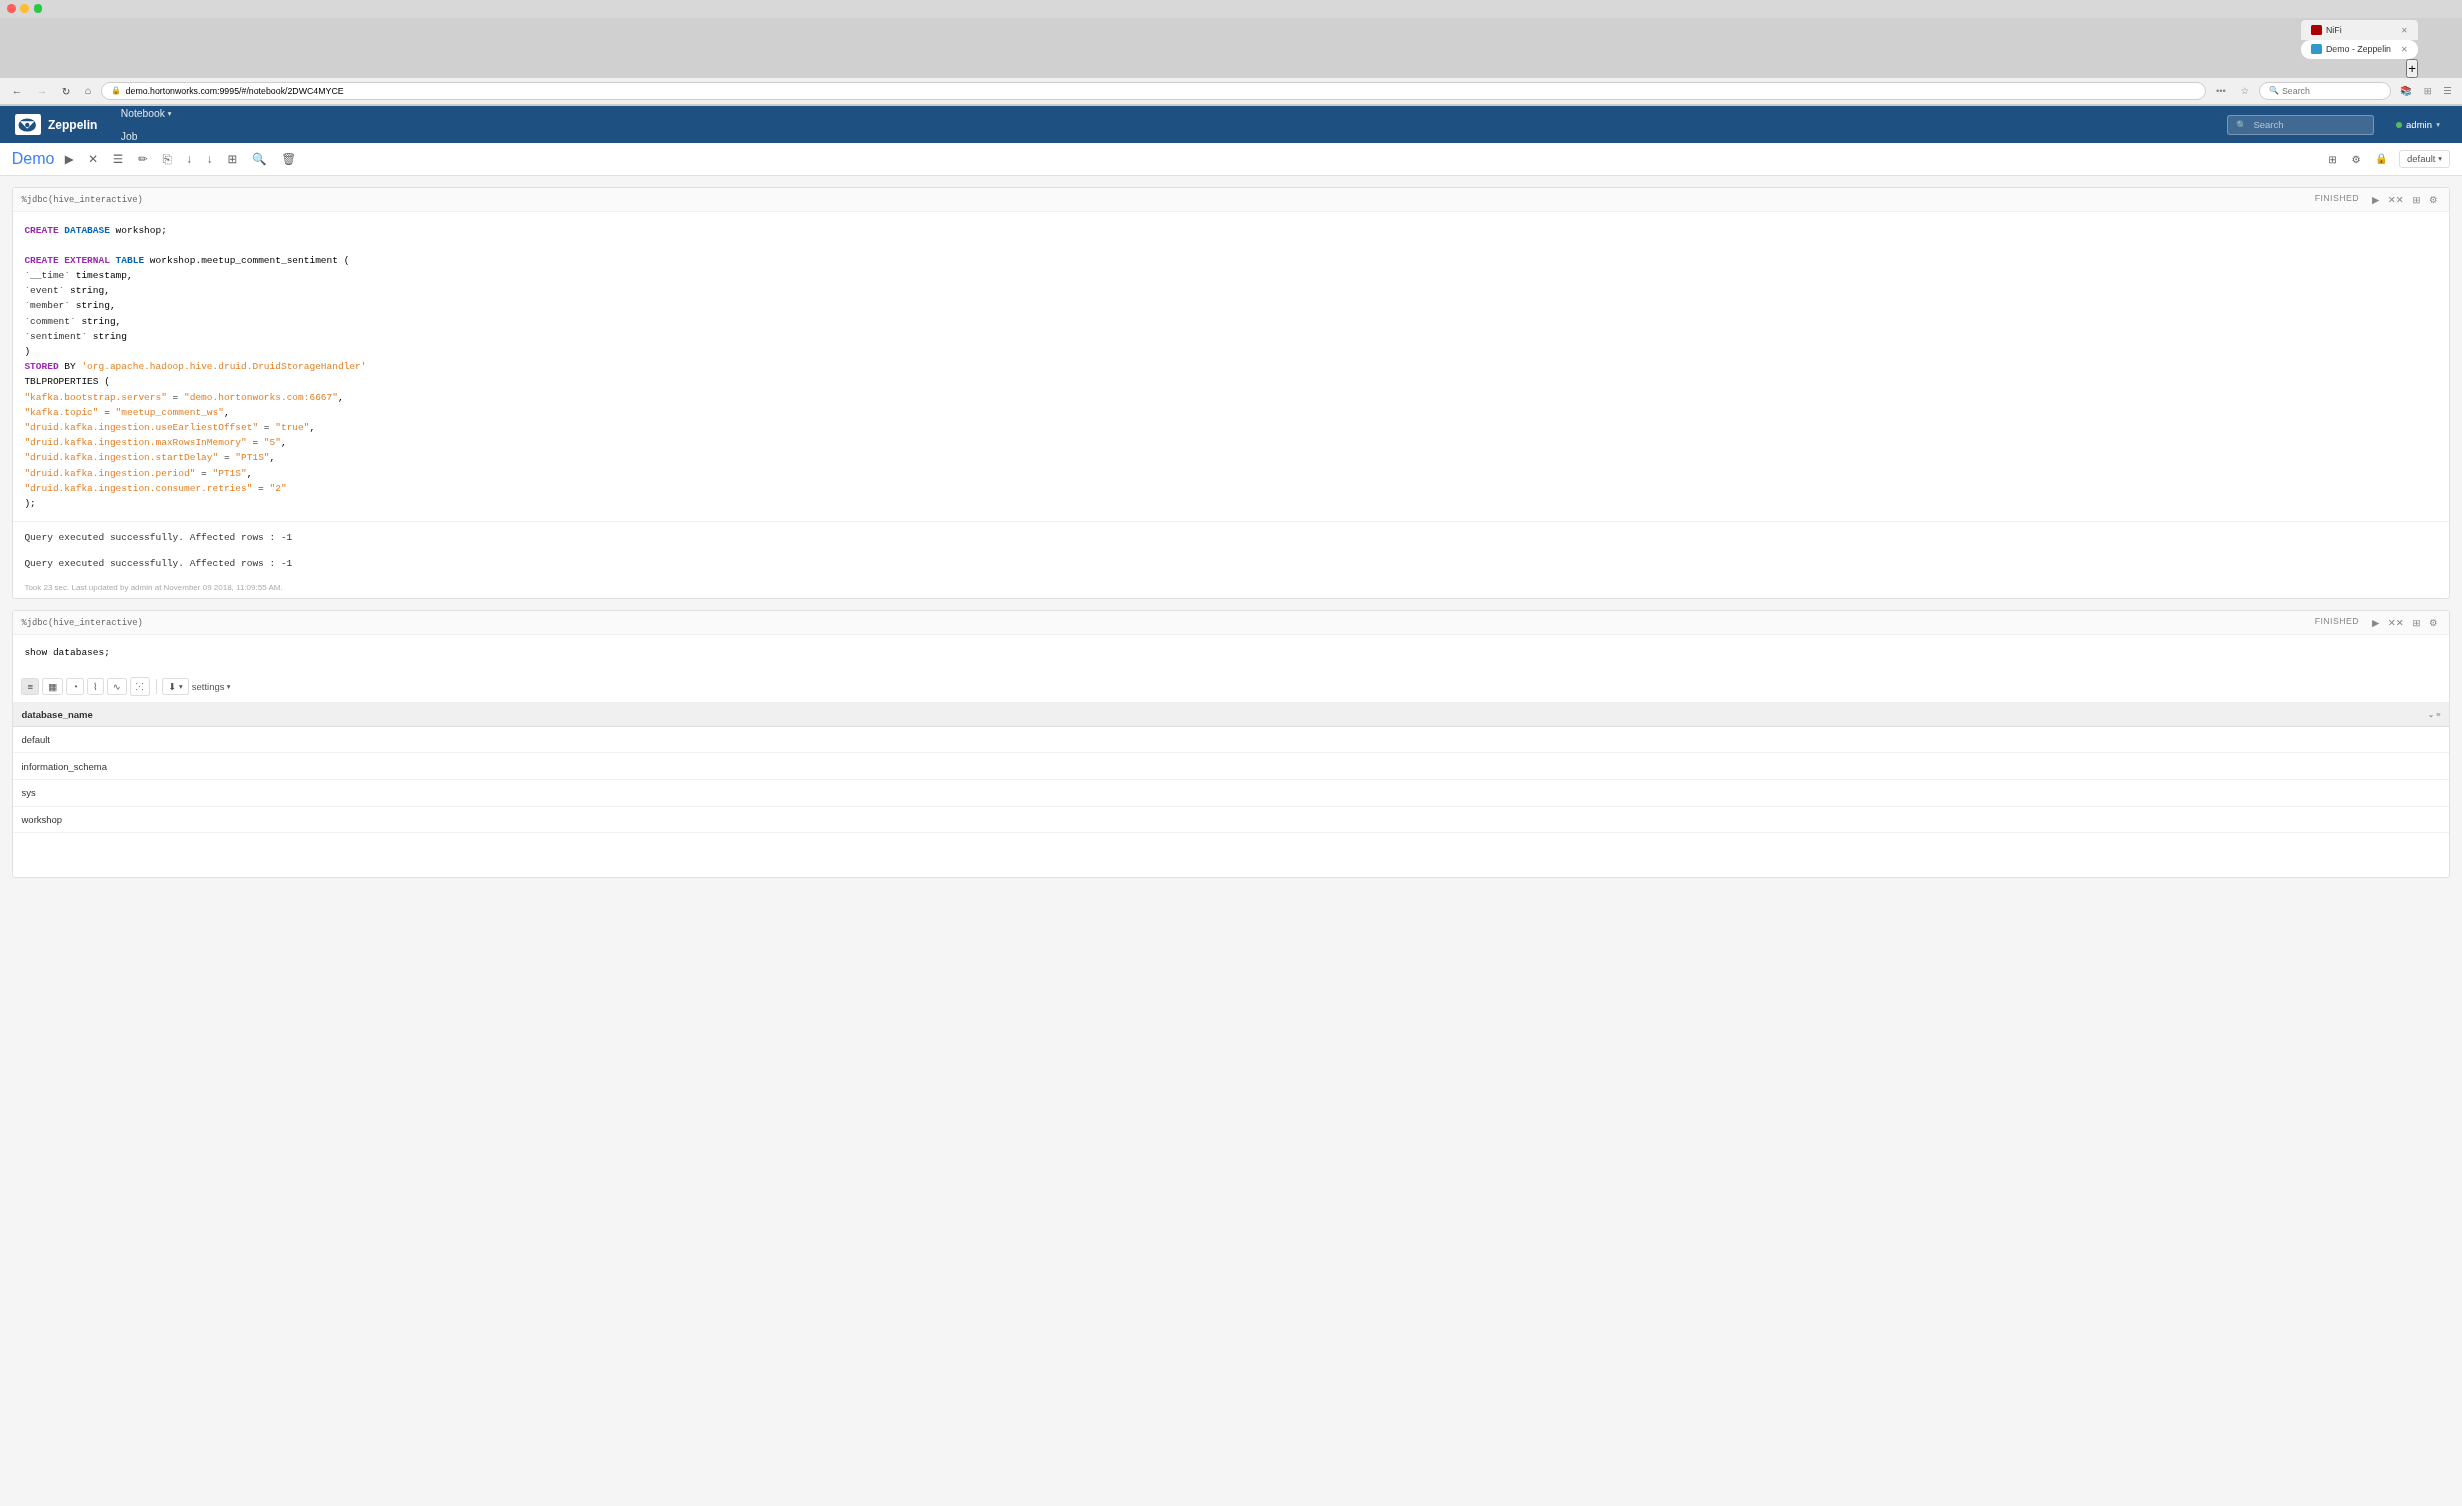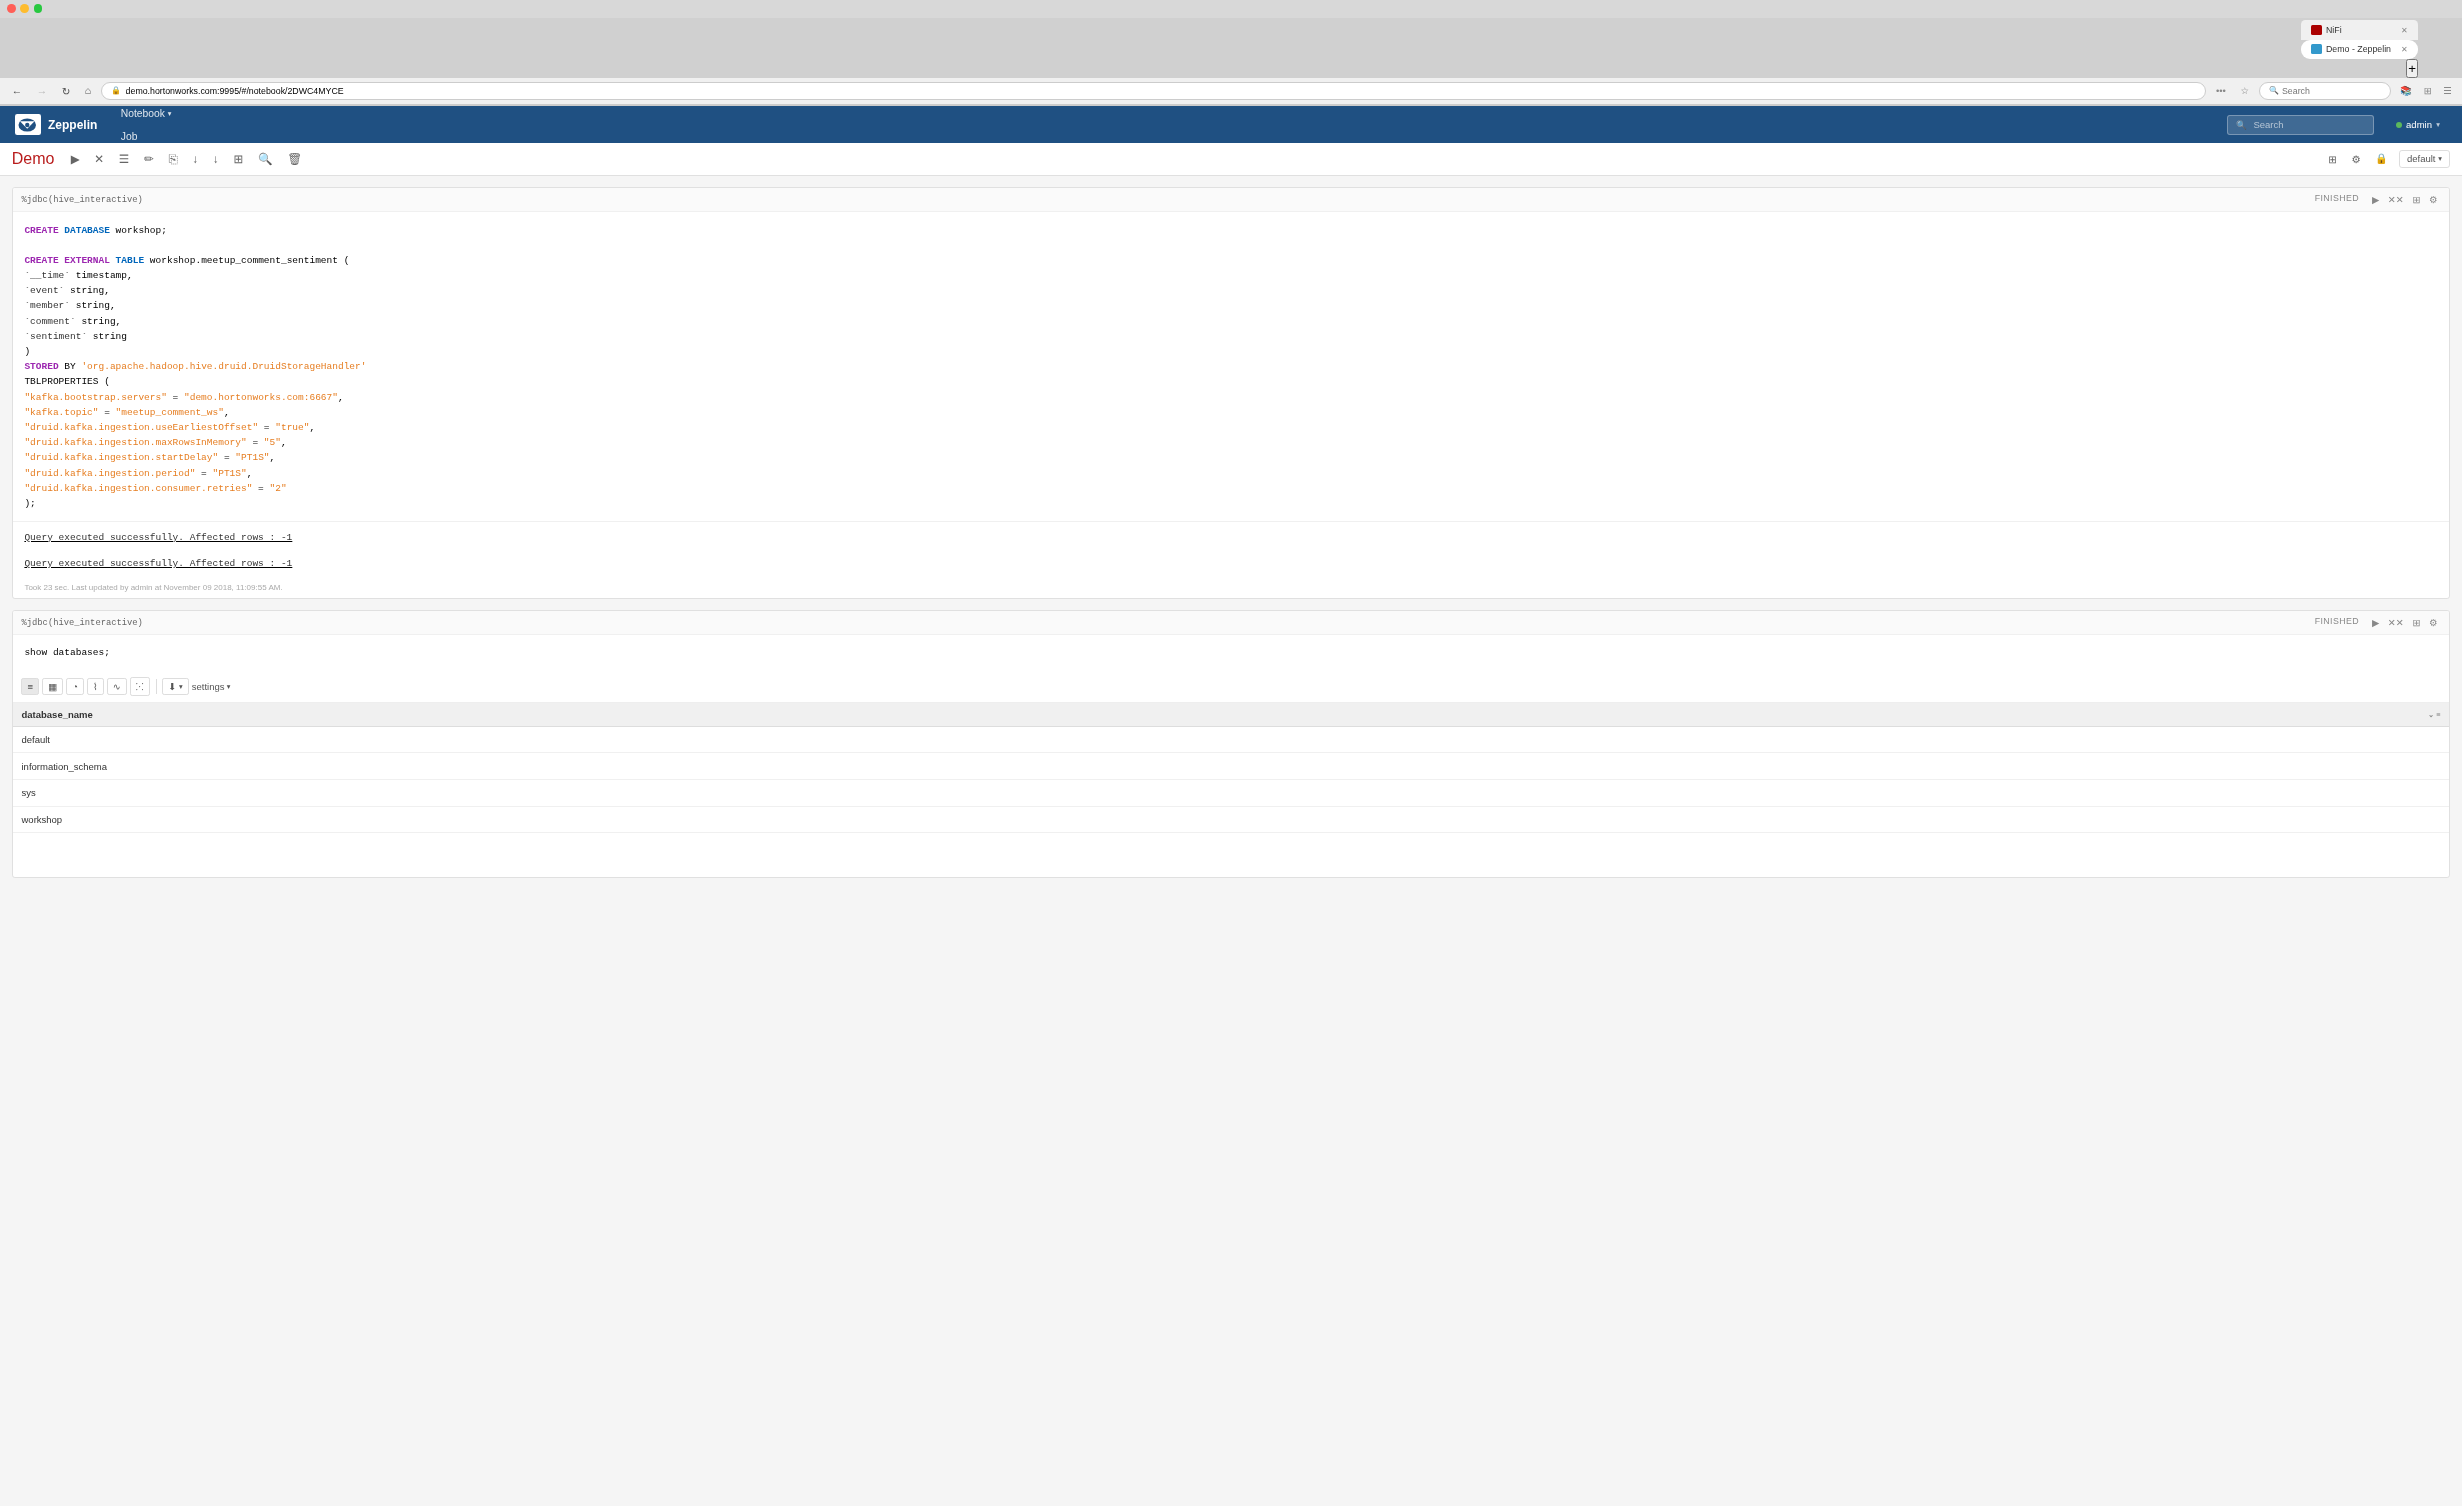--- a/index.html
+++ b/index.html
@@ -33,40 +33,40 @@
     .header-nav-item { color: rgba(255,255,255,0.85); padding: 4.4px 8.8px; border-radius: 2.9px; cursor: pointer; font-size: 10.3px; display: flex; align-items: center; gap: 2.9px; }
     .header-spacer { flex: 1; }
     .header-search { background: rgba(255,255,255,0.15); border: 0.7px solid rgba(255,255,255,0.3); border-radius: 2.9px; padding: 3.7px 8.8px; color: white; font-size: 9.5px; display: flex; align-items: center; gap: 5.9px; width: 147px; }
     .header-search input { background: none; border: none; outline: none; color: white; font-size: 9.5px; width: 100%; }
     .header-search input::placeholder { color: rgba(255,255,255,0.6); }
     .header-user { display: flex; align-items: center; gap: 4.4px; color: white; cursor: pointer; padding: 4.4px 7.3px; border-radius: 2.9px; }
     .user-dot { width: 5.9px; height: 5.9px; background: #5cb85c; border-radius: 50%; }
 
     
     .notebook-toolbar { display: flex; align-items: center; padding: 5.9px 11.7px; background: white; border-bottom: 0.7px solid #e0e0e0; gap: 5.9px; }
-    .notebook-title { font-size: 16px; font-weight: normal; color: #b91c1c; margin-right: 6px; }
+    .notebook-title { font-size: 16px; font-weight: normal; color: #3b82f6; margin-right: 0; }
     .toolbar-btn { background: none; border: none; color: #666; cursor: pointer; padding: 2.9px 4.4px; font-size: 11.7px; border-radius: 2.2px; }
     .toolbar-spacer { flex: 1; }
     .toolbar-right { display: flex; align-items: center; gap: 5.9px; }
     .toolbar-right-btn { background: none; border: none; color: #666; cursor: pointer; padding: 2.9px 4.4px; font-size: 10.3px; }
     .settings-dropdown { display: flex; align-items: center; gap: 2.9px; padding: 2.9px 7.3px; border: 0.7px solid #ddd; border-radius: 2.9px; cursor: pointer; color: #555; font-size: 9.5px; }
 
     
     .main-content { padding: 11.7px; background: #f5f5f5; min-height: calc(100vh - 117px); }
 
     
     .cell { background: white; border: 0.7px solid #e0e0e0; border-radius: 2.9px; margin-bottom: 11.7px; overflow: hidden; }
     .cell-header { display: flex; align-items: center; justify-content: space-between; padding: 4.4px 8.8px; border-bottom: 0.7px solid #f0f0f0; background: #fafafa; }
     .cell-interpreter { font-size: 8.8px; color: #666; font-family: 'Courier New', monospace; }
     .cell-status { display: flex; align-items: flex-start; gap: 10px; }
     .cell-status-text { font-size: 8.8px; color: #888; text-transform: uppercase; letter-spacing: 0.4px; }
     .cell-actions { display: flex; gap: 2.9px; }
     .cell-action-btn { background: none; border: none; color: #888; cursor: pointer; font-size: 9.5px; padding: 1.5px 2.9px; }
     .cell-body { padding: 10.3px 11.7px; font-family: 'Courier New', Consolas, monospace; font-size: 9.5px; line-height: 1.6; }
-    .cell-output { padding: 7.3px 11.7px 8.8px; border-top: 0.7px solid #f0f0f0; text-decoration: underline; }
+    .cell-output { padding: 7.3px 11.7px 8.8px; border-top: 0.7px solid #f0f0f0; }
     .cell-output-text { font-family: 'Courier New', monospace; font-size: 9.5px; color: #333; line-height: 1.6; }
     .cell-meta { padding: 2.9px 11.7px 5.9px; font-size: 8px; color: #aaa; }
 
     
     .kw { color: #9c27b0; font-weight: bold; }
     .kw2 { color: #0066bb; font-weight: bold; margin-top: 28px; }
     .str { color: #e67e22; }
     .backtick { color: #333; }
 
     

